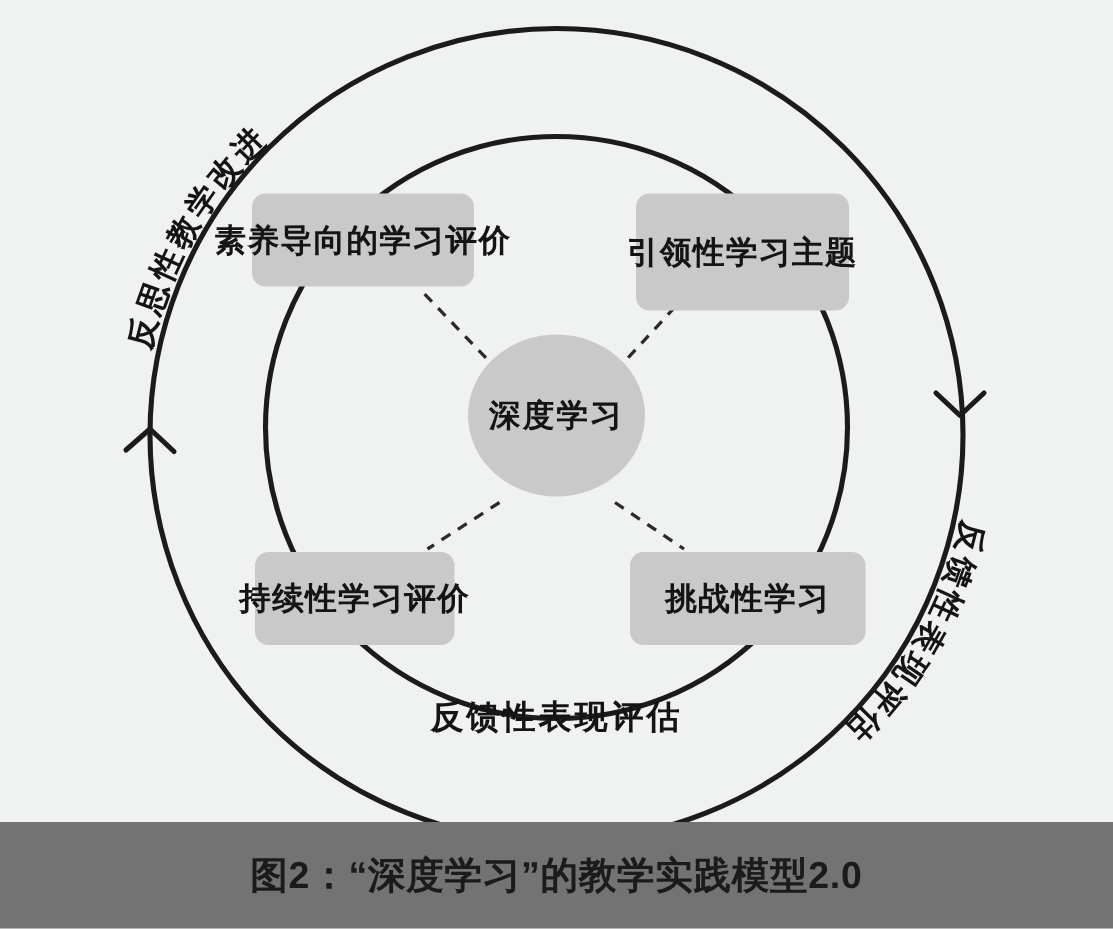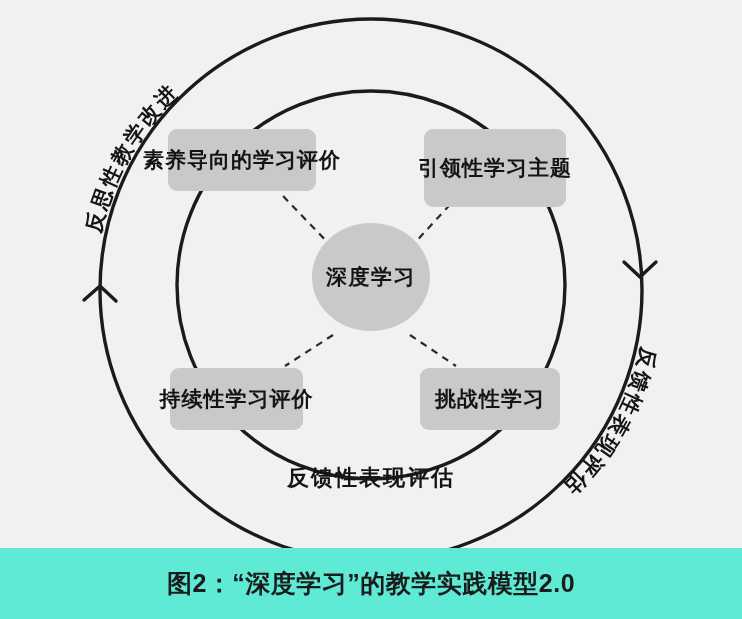--- a/index.html
+++ b/index.html
@@ -25,21 +25,21 @@
     width: 742px;
     height: 548px;
     background: #f0f1f1;
   }
   .caption-band {
     position: absolute;
     left: 0;
     top: 548px;
     width: 742px;
     height: 71px;
-    background: #5eead4;
+    background: #737373;
     display: flex;
     align-items: center;
     justify-content: center;
   }
   .caption-text {
     font-family: "Liberation Sans", "DejaVu Sans", sans-serif;
     font-size: 25px;
     font-weight: 700;
     color: #1b1b1b;
     letter-spacing: 0.5px;
@@ -64,21 +64,21 @@
     font-weight: 700;
     font-size: 21px;
     line-height: 1.18;
     letter-spacing: 1px;
     text-align: center;
   }
   .box-line { display: block; white-space: nowrap; }
   .box-tl { left: 168px; top: 129px; width: 148px; height: 62px; }
   .box-tr { left: 424px; top: 129px; width: 142px; height: 78px; }
   .box-bl { left: 170px; top: 368px; width: 133px; height: 62px; }
-  .box-br { left: 420px; top: 368px; width: 140px; height: 62px; }
+  .box-br { left: 420px; top: 368px; width: 157px; height: 62px; }
 
   .center-node {
     position: absolute;
     left: 312px;
     top: 223px;
     width: 118px;
     height: 108px;
     border-radius: 50%;
     background: #c9c9c9;
     display: flex;

